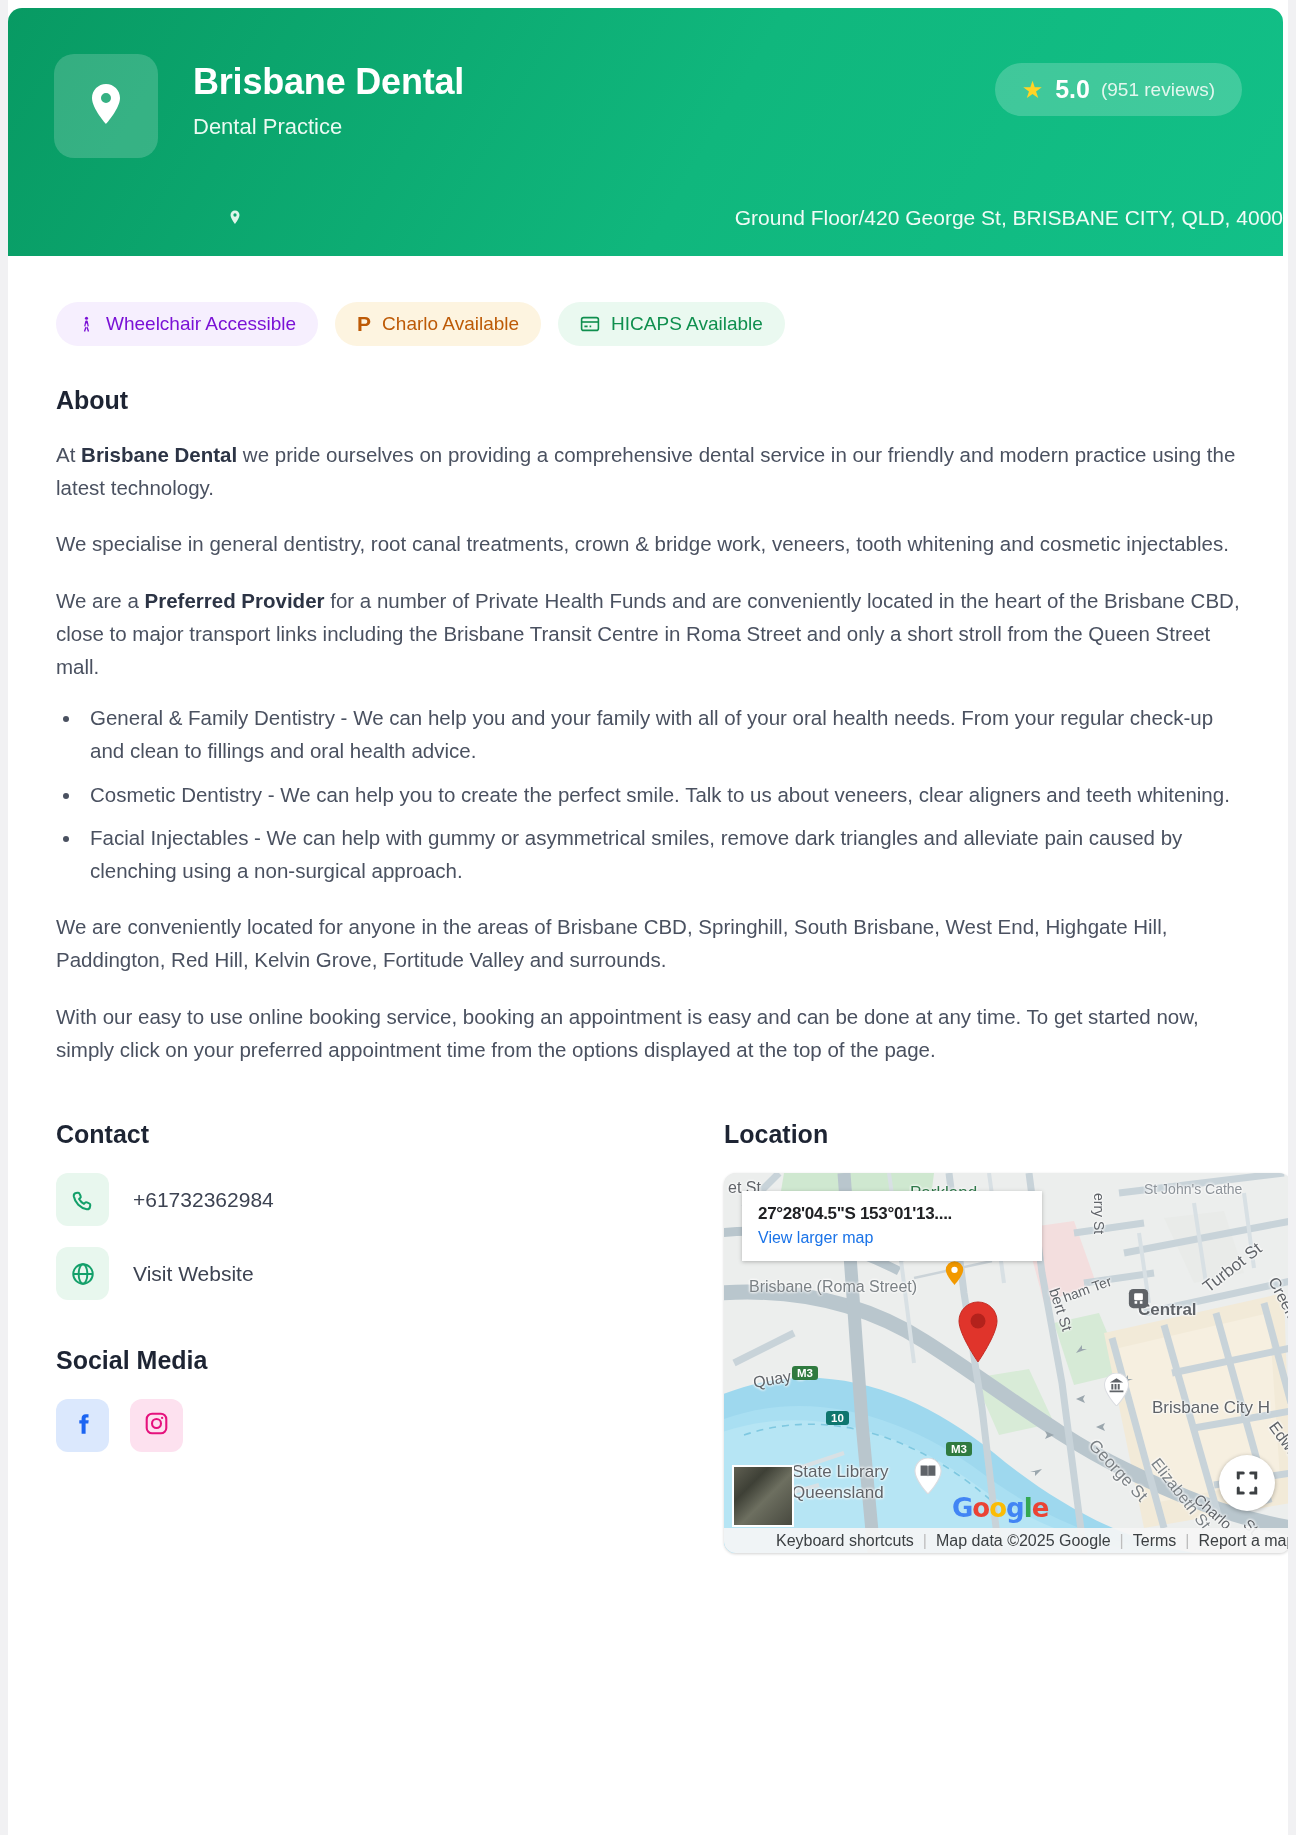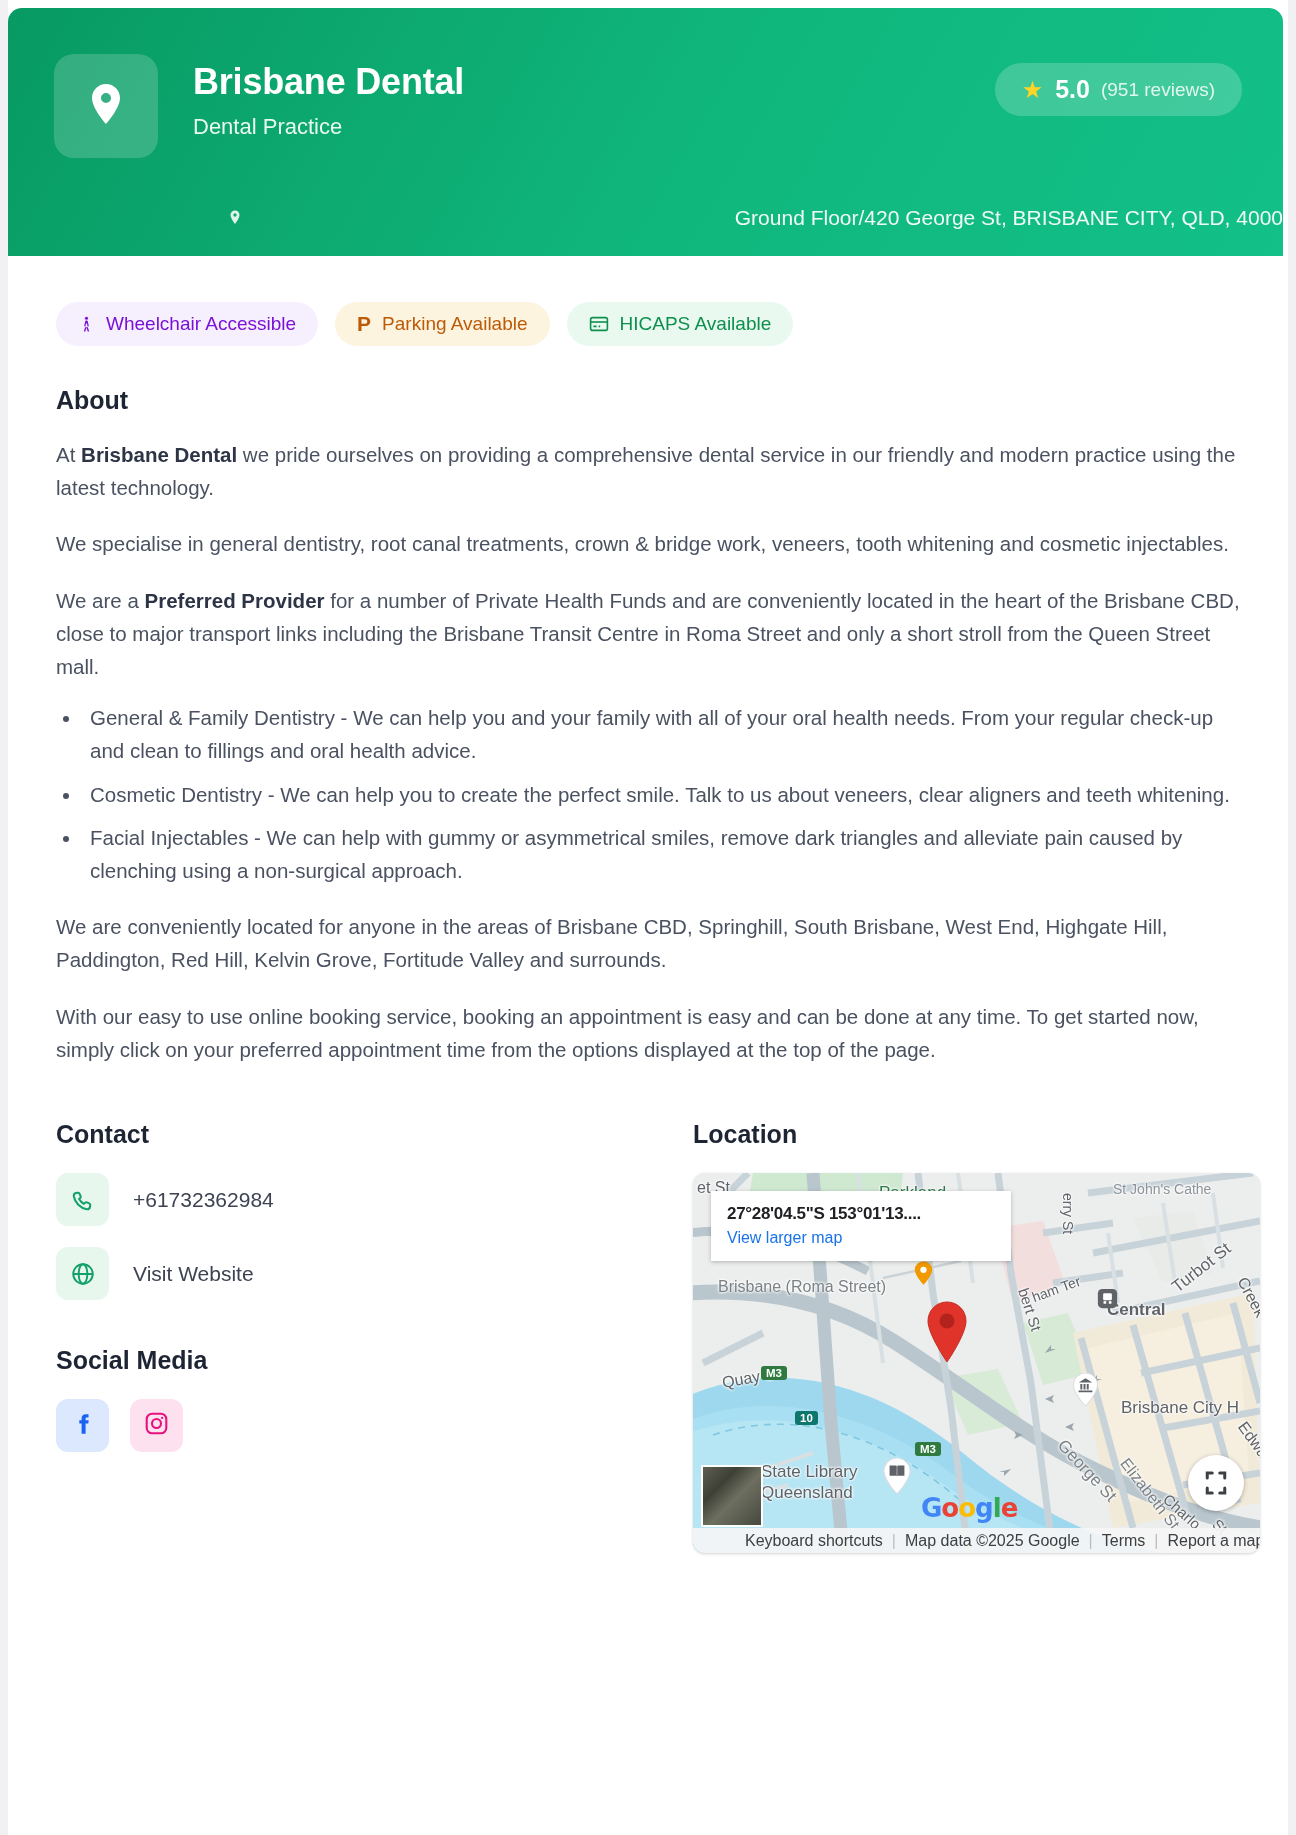--- a/index.html
+++ b/index.html
@@ -124,21 +124,21 @@
     color: #4a5160;
     margin-bottom: 10px;
     padding-left: 8px;
   }
   ul.services li::marker { color: #4a5160; }
 
   
   .bottom {
     display: flex;
     padding: 54px 48px 0 48px;
-    gap: 77px;
+    gap: 108px;
   }
   .col-contact { width: 560px; flex: 0 0 auto; }
   .col-location { flex: 1 1 auto; }
   h3.sub-title {
     font-size: 25px; font-weight: bold; color: #1d2433;
     margin-bottom: 24px;
   }
   .contact-item { display: flex; align-items: center; margin-bottom: 21px; }
   .ci-icon {
     width: 53px; height: 53px;
@@ -276,21 +276,21 @@
         <svg width="17" height="19" viewBox="0 0 24 24" fill="#7a11d6">
               <circle cx="12" cy="3.2" r="2.2"></circle>
               <path d="M12 6.2c-1 0-1.8.7-1.9 1.7l-1.4 6.4 1.7.4.9-4.2h1.4l.9 4.2 1.7-.4-1.4-6.4c-.1-1-.9-1.7-1.9-1.7z"></path>
               <path d="M10.6 14.5 8.3 21.6l1.8.6 2.1-6.4h-1.6zM13.4 14.5l2.3 7.1-1.8.6-2.1-6.4h1.6z"></path>
             </svg>
       </span>
       <span>Wheelchair Accessible</span>
     </div>
     <div class="badge parking">
       <span class="bi pletter">P</span>
-      <span>Parking Available</span>
+      <span>Charlo Available</span>
     </div>
     <div class="badge hicaps">
       <span class="bi">
         <svg width="20" height="16" viewBox="0 0 24 20" fill="none" stroke="#0f8f4e" stroke-width="2">
               <rect x="1.5" y="2" width="21" height="16" rx="2.5"></rect>
               <line x1="1.5" y1="7.5" x2="22.5" y2="7.5"></line>
               <line x1="5" y1="13" x2="9" y2="13" stroke-width="2.2"></line>
               <line x1="11.5" y1="13" x2="13.5" y2="13" stroke-width="2.2"></line>
             </svg>
       </span>

